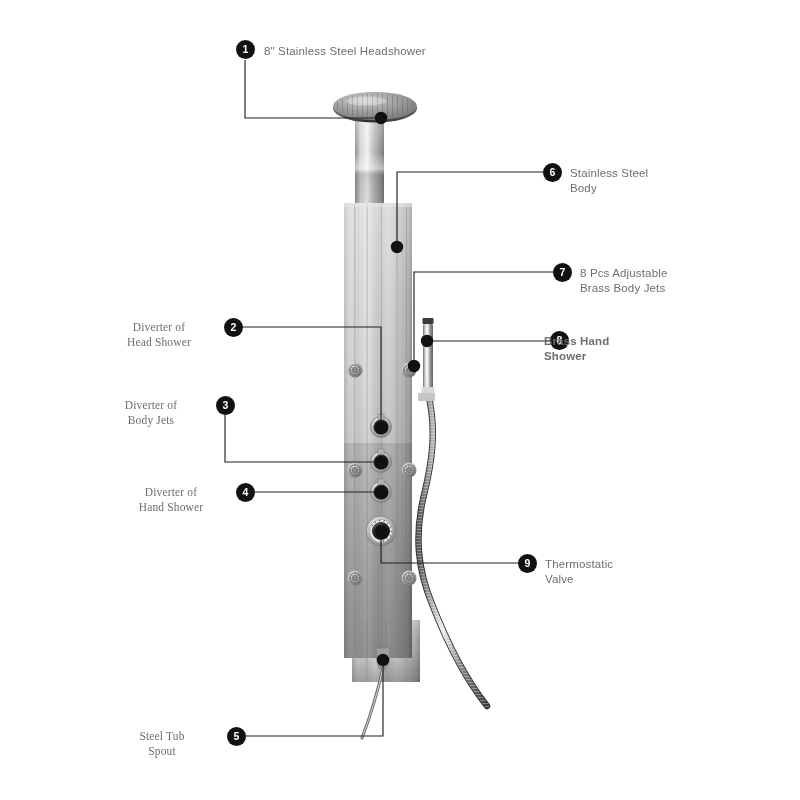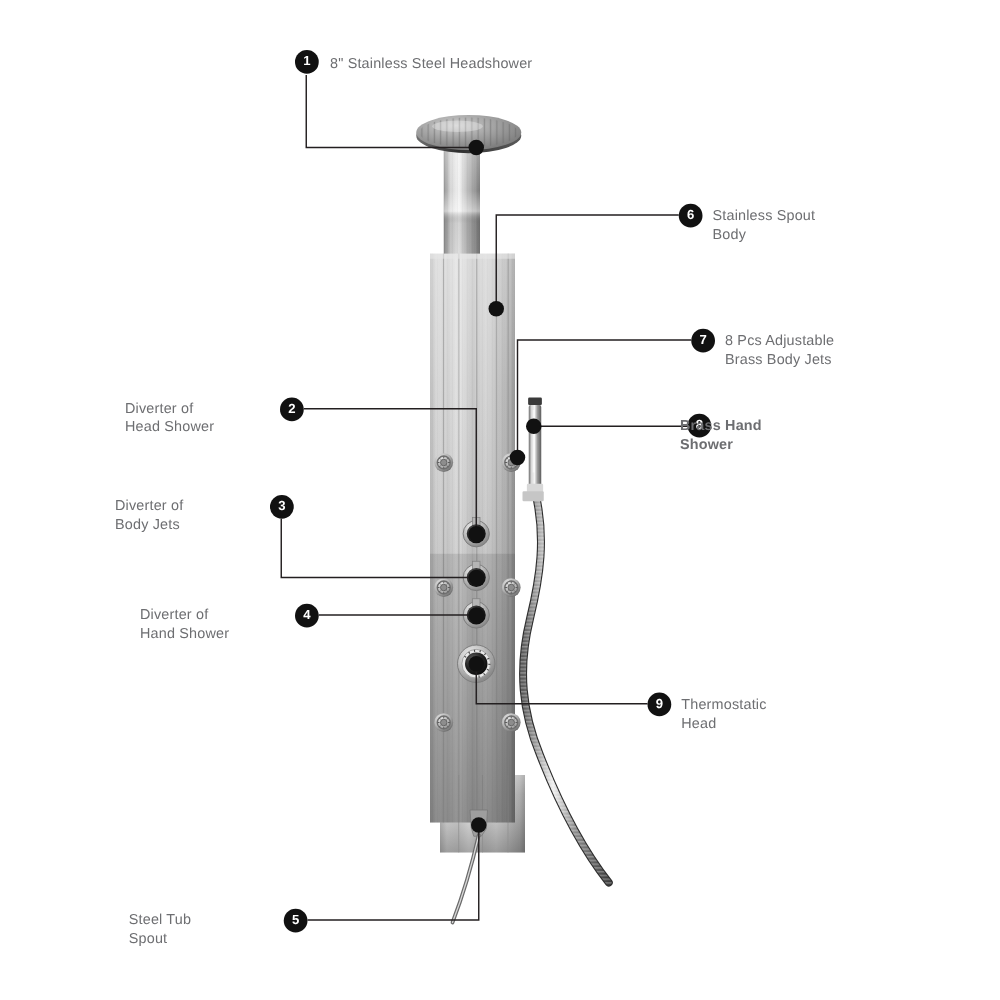--- a/index.html
+++ b/index.html
@@ -30,21 +30,22 @@
     font-size: 11.5px;
     line-height: 15px;
     color: #6d6e71;
     letter-spacing: 0.15px;
     white-space: pre-line;
   }
   .callout-label.right-side {
     text-align: left;
   }
   .callout-label.left-side {
-    text-align: left;
+    text-align: center;
+    font-family: Liberation Serif, serif;
   }
   .badge {
     position: absolute;
     width: 19px;
     height: 19px;
     border-radius: 50%;
     background: #111111;
     color: #ffffff;
     font-family: "Liberation Sans", sans-serif;
     font-size: 10.5px;
@@ -356,26 +357,26 @@
       <div class="badge" style="left: 216px; top: 396px;">3</div>
       <div class="callout-label left-side" style="left: 92px; top: 398px; width: 118px;">Diverter of
 Body Jets</div>
       <div class="badge" style="left: 236px; top: 483px;">4</div>
       <div class="callout-label left-side" style="left: 112px; top: 485px; width: 118px;">Diverter of
 Hand Shower</div>
       <div class="badge" style="left: 227px; top: 727px;">5</div>
       <div class="callout-label left-side" style="left: 103px; top: 729px; width: 118px;">Steel Tub
 Spout</div>
       <div class="badge" style="left: 543px; top: 163px;">6</div>
-      <div class="callout-label right-side" style="left: 570px; top: 166px;">Stainless Spout
+      <div class="callout-label right-side" style="left: 570px; top: 166px;">Stainless Steel
 Body</div>
       <div class="badge" style="left: 553px; top: 263px;">7</div>
       <div class="callout-label right-side" style="left: 580px; top: 266px;">8 Pcs Adjustable
 Brass Body Jets</div>
       <div class="badge" style="left: 550px; top: 331px;">8</div>
       <div class="callout-label right-side" style="left: 544px; top: 334px; font-weight: bold;">Brass Hand
 Shower</div>
       <div class="badge" style="left: 518px; top: 554px;">9</div>
       <div class="callout-label right-side" style="left: 545px; top: 557px;">Thermostatic
-Head</div>
+Valve</div>
     </div>
 
 </div>
 
 </body></html>

